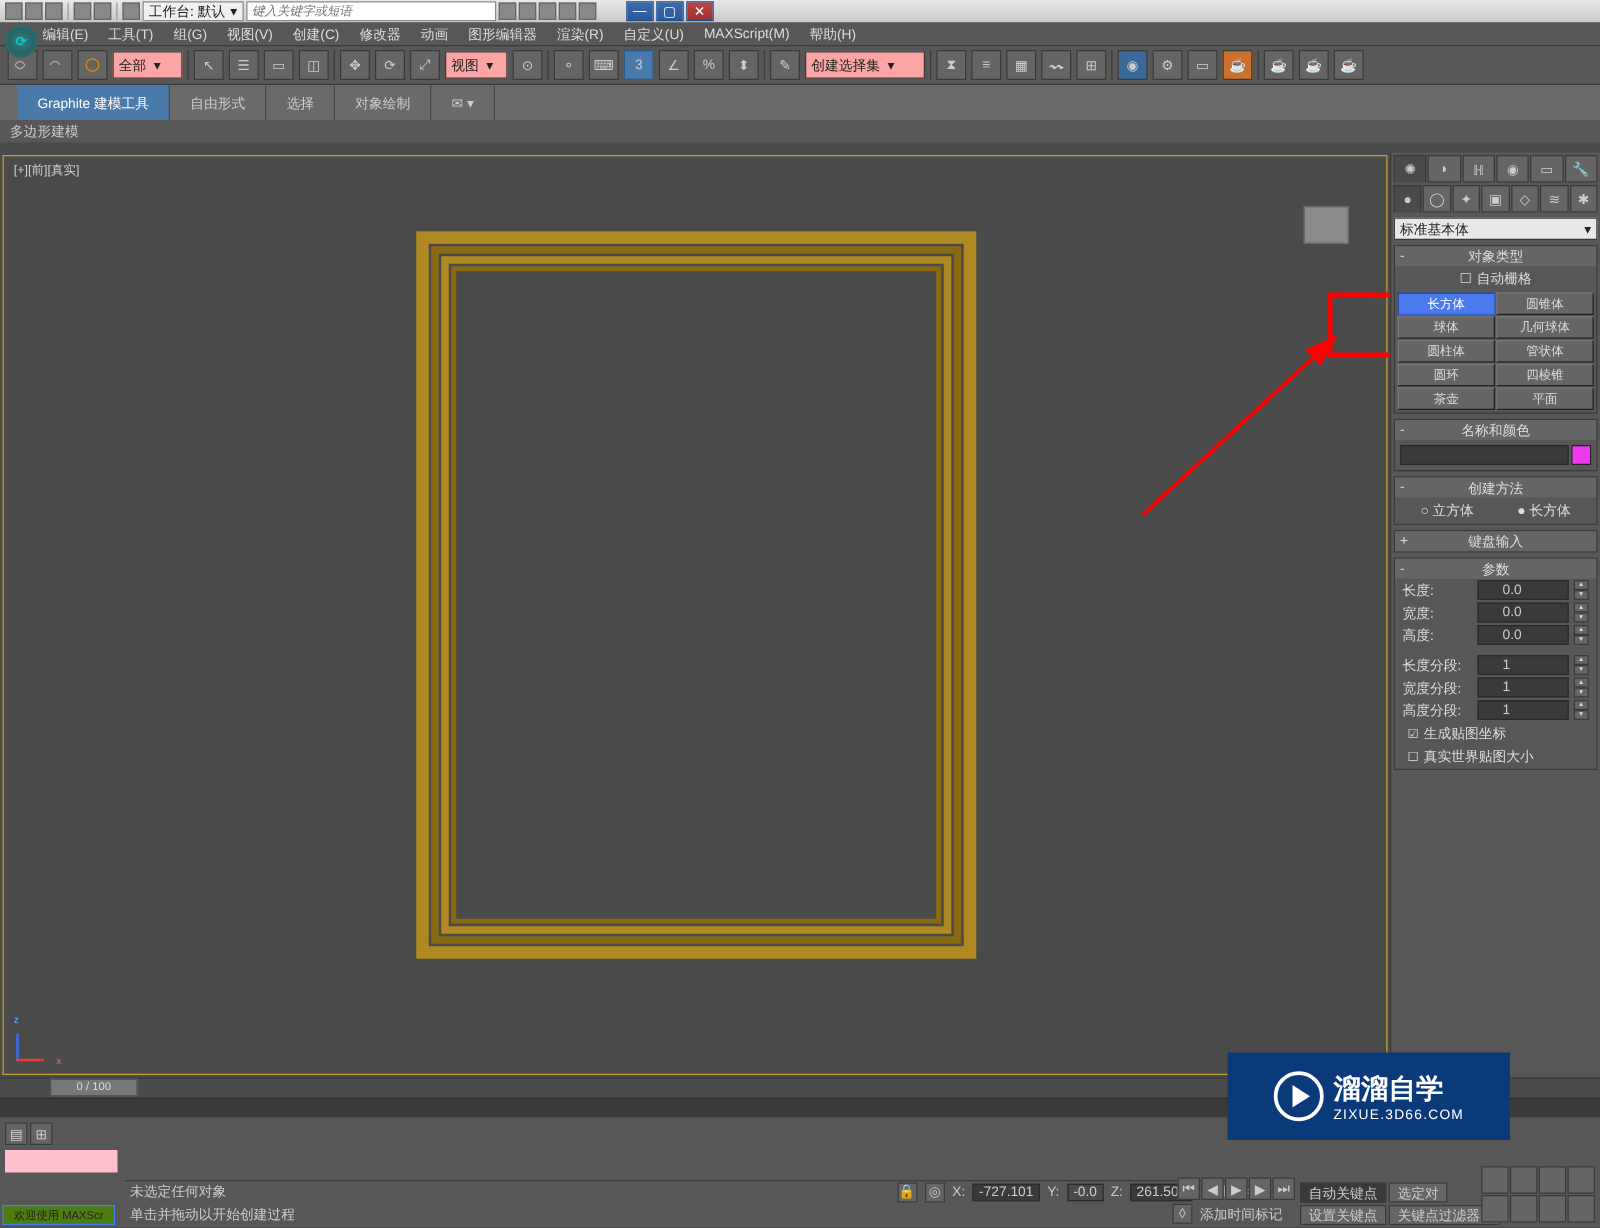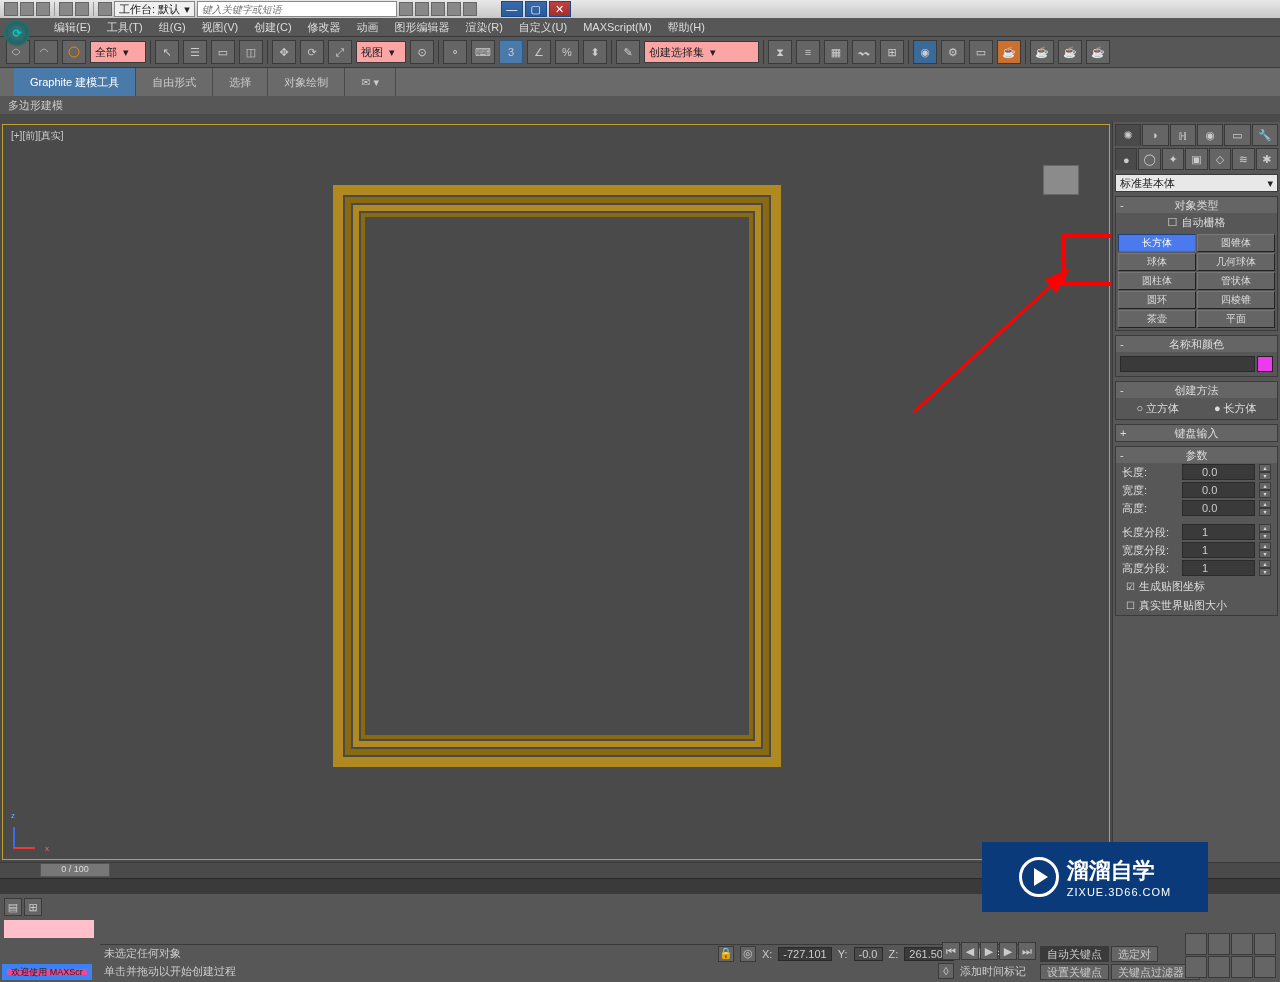--- a/index.html
+++ b/index.html
@@ -10,21 +10,21 @@
 .tb-icon { width: 14px; height: 14px; background: #888; border: 1px solid #666; }
 .tb-sep { width: 1px; height: 14px; background: #999; margin: 0 2px; }
 .tb-dropdown { background: #f0f0f0; border: 1px solid #888; padding: 0 4px; height: 16px; display: flex; align-items: center; gap: 4px; font-size: 10px; color: #222; }
 .tb-title { flex: 1; text-align: center; color: #3a6a9a; font-size: 11px; }
 .tb-search { width:  200px; height: 16px; background: #fff; border: 1px solid #888; font-style: italic; color: #999; padding: 0 4px; font-size: 10px; }
 .tb-right { display: flex; gap: 2px; }
 .win-btn { width: 22px; height: 16px; background: linear-gradient(#3a6aaa, #2a5a9a); border: 1px solid #1a4a8a; display:flex; align-items:center; justify-content:center; color:#fff;}
 .win-btn.close { background: linear-gradient(#c04040, #a03030); }
 
 
-.menubar { height: 18px; background: #575757; display: flex; align-items: center; padding-left: 54px; gap: 16px; color: #ddd; font-size: 11px; }
+.menubar { height: 18px; background: #575757; display: flex; align-items: center; padding-left: 34px; gap: 16px; color: #ddd; font-size: 11px; }
 .app-icon { position: absolute; left: 4px; top: 20px; width: 26px; height: 26px; background: radial-gradient(#3a7a7a, #1a5a5a); border-radius: 50%; border: 2px solid #2a6a6a; z-index: 10; display:flex; align-items:center; justify-content:center; color:#0cc; font-weight:bold;}
 .menu-item { cursor: pointer; }
 
 
 .maintoolbar { height: 32px; background: #575757; display: flex; align-items: center; padding: 0 6px; gap: 4px; border-top: 1px solid #3a3a3a; border-bottom: 1px solid #3a3a3a;}
 .mt-btn { width: 24px; height: 24px; background: #656565; border: 1px solid #3a3a3a; display:flex; align-items:center; justify-content:center; }
 .mt-btn.active { background: #4a7aaa; border-color: #2a5a8a; }
 .mt-drop { height: 22px; background: #fca5a5; border: 1px solid #3a3a3a; padding: 0 4px; color: #222; display:flex; align-items:center; gap:6px; }
 .mt-sep { width: 1px; height: 24px; background: #3a3a3a; }
 
@@ -81,21 +81,21 @@
 
 .bottom-area { position: absolute; bottom: 0; left: 0; right: 0; height: 120px; background: #575757;}
 .timeline { height: 16px; background: #4a4a4a; position:relative; border-top:1px solid #3a3a3a;}
 .time-slider { position:absolute; left: 40px; top:0; width: 70px; height:14px; background:#777; border:1px solid #555; text-align:center; font-size:9px; color:#ddd;}
 .status-row { display:flex; height: 18px; align-items:center; padding: 0 4px; gap: 6px; color:#ccc; font-size:10px; border-top:1px solid #3a3a3a;}
 .status-row2 { display:flex; height: 18px; align-items:center; padding: 0 4px; gap: 6px; color:#ccc; font-size:10px;}
 .coord { background:#3a3a3a; border:1px solid #2a2a2a; padding: 0 4px; height:14px; display:flex; align-items:center;}
 .coord.ro { background:#4a4a4a;}
 .status-btn { height:16px; background:#656565; border:1px solid #3a3a3a; padding:0 6px; display:flex; align-items:center;}
 .trackbar { height: 16px; background:#3a3a3a; border-top:1px solid #2a2a2a;}
-.welcome-tab { position:absolute; bottom:2px; left:2px; width:90px; height:16px; background:#ec4899; color:#222; font-size:9px; text-align:center; border:5px solid #3b82f6; display:flex; align-items:center; justify-content:center;}
+.welcome-tab { position:absolute; bottom:2px; left:2px; width:90px; height:16px; background:#4d7c0f; color:#222; font-size:9px; text-align:center; border:1px solid #3b82f6; display:flex; align-items:center; justify-content:center;}
 
 
 .watermark { position: absolute; right: 72px; bottom: 70px; width: 226px; height: 70px; background: #0a3a7a; display:flex; align-items:center; justify-content:center; gap:8px; z-index:50;}
 .wm-play { width:40px; height:40px; border:3px solid #fff; border-radius:50%; display:flex; align-items:center; justify-content:center;}
 .wm-play::after { content:''; border-left:14px solid #fff; border-top:9px solid transparent; border-bottom:9px solid transparent; margin-left:4px;}
 .wm-text { color:#fff; }
 .wm-main { font-size: 22px; font-weight: bold;}
 .wm-sub { font-size: 11px; letter-spacing: 1px;}
 
 .nav-cluster { position:absolute; bottom: 4px; right: 4px; display:grid; grid-template-columns: repeat(4, 22px); grid-template-rows: repeat(2, 22px); gap:1px;}
@@ -186,21 +186,21 @@
   <span class="mt-btn">⊙</span>
   <span class="mt-sep"></span>
   <span class="mt-btn">⚬</span>
   <span class="mt-btn">⌨</span>
   <span class="mt-btn active">3</span>
   <span class="mt-btn">∠</span>
   <span class="mt-btn">%</span>
   <span class="mt-btn">⬍</span>
   <span class="mt-sep"></span>
   <span class="mt-btn">✎</span>
-  <span class="mt-drop" style="width:115px">
+  <span class="mt-drop" style="width:96px">
       <span>创建选择集</span>
       <span>▾</span>
     </span>
   <span class="mt-sep"></span>
   <span class="mt-btn">⧗</span>
   <span class="mt-btn">≡</span>
   <span class="mt-btn">▦</span>
   <span class="mt-btn">〰</span>
   <span class="mt-btn">⊞</span>
   <span class="mt-sep"></span>

